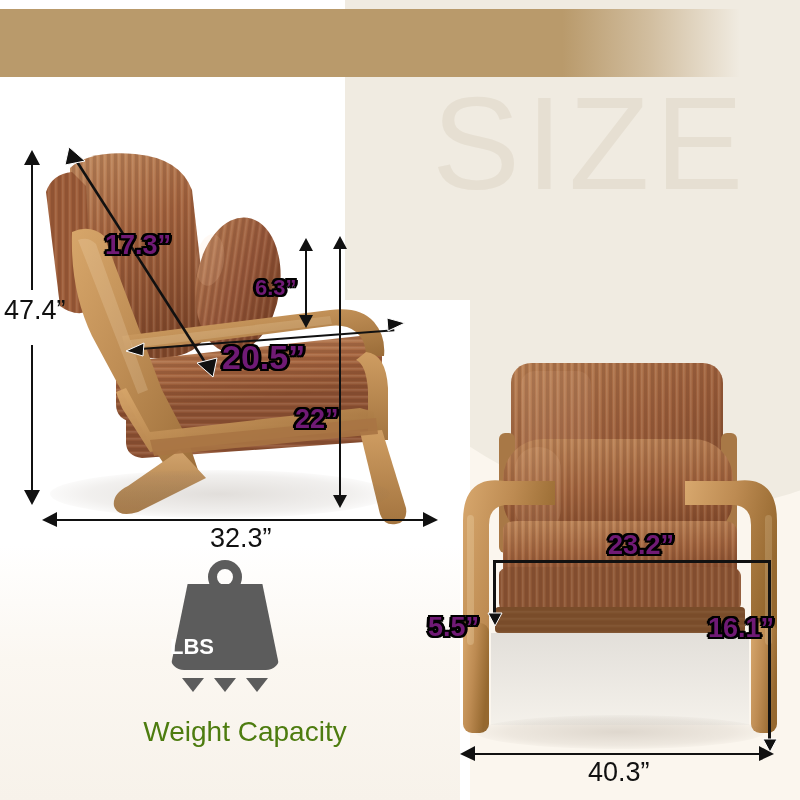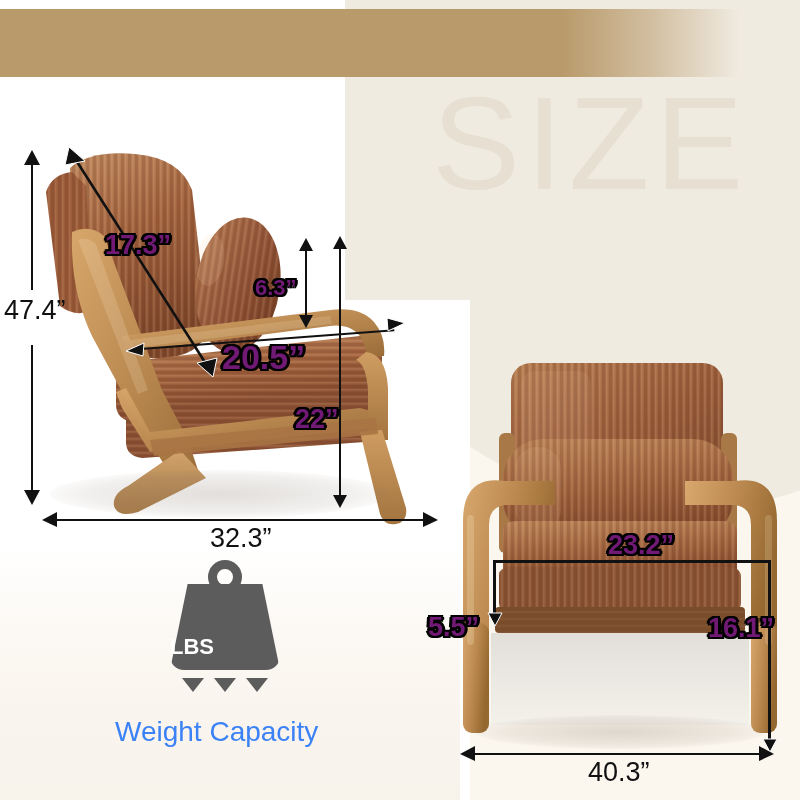--- a/index.html
+++ b/index.html
@@ -94,22 +94,22 @@
   .w-lbs{
     position:absolute;left:0;top:76px;width:110px;
     font-size:22px;font-weight:bold;color:#ffffff;line-height:1;
   }
   .tri{
     position:absolute;width:0;height:0;
     border-left:11px solid transparent;border-right:11px solid transparent;
     border-top:14px solid #5c5c5c;
   }
   .weight-text{
-    position:absolute;left:-5px;top:158px;width:260px;text-align:left;
-    font-size:28px;color:#3b82f6;line-height:1;
+    position:absolute;left:-5px;top:158px;width:260px;text-align:center;
+    font-size:28px;color:#4d7c0f;line-height:1;
   }
 </style>
 </head>
 <body>
 
 <div id="stage">
 
   <div class="bg-cream-right"></div>
   <div class="bg-circle"></div>
   <div class="watermark">SIZE</div>

